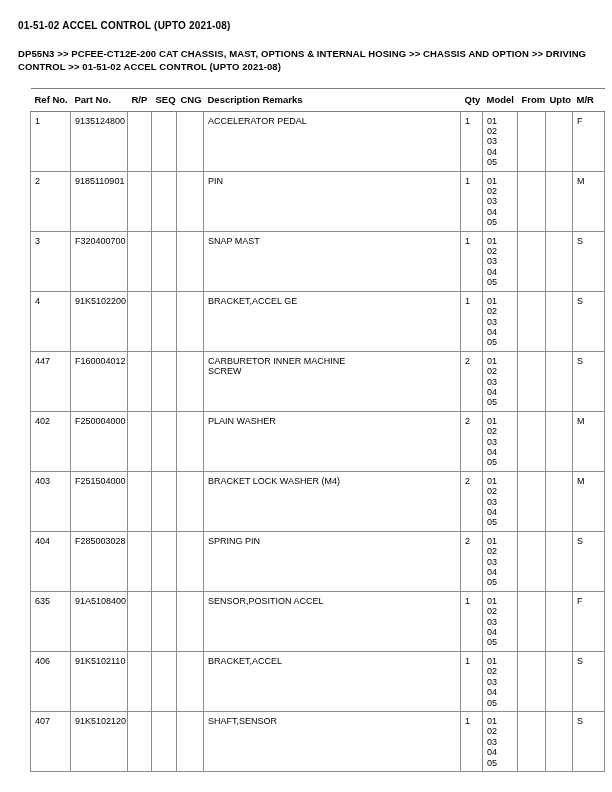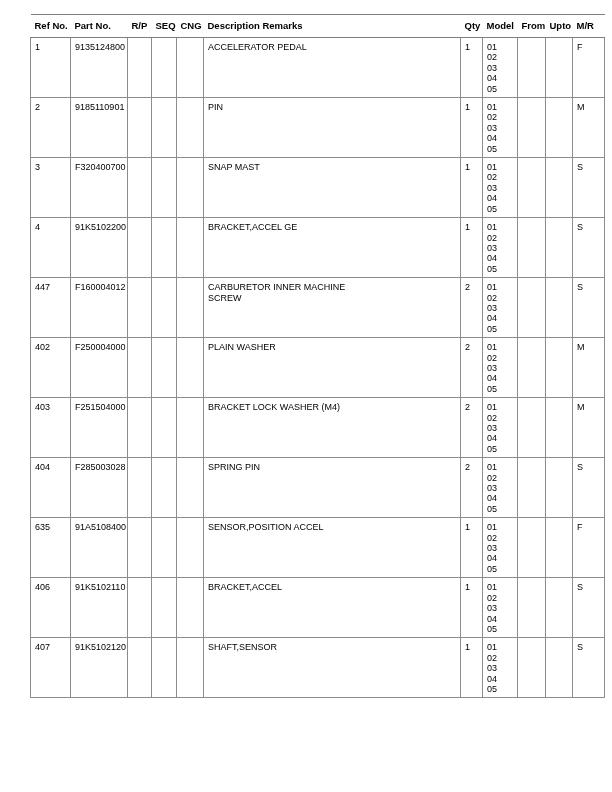--- a/index.html
+++ b/index.html
@@ -57,21 +57,23 @@
   }
   table.parts tbody td div {
     min-height: 10.4px;
   }
 </style>
 </head>
 <body>
 
 <div class="page">
 
+  <div class="doc-title">01-51-02 ACCEL CONTROL (UPTO 2021-08)</div>
 
+  <div class="breadcrumb">DP55N3 &gt;&gt; PCFEE-CT12E-200 CAT CHASSIS, MAST, OPTIONS &amp; INTERNAL HOSING &gt;&gt; CHASSIS AND OPTION &gt;&gt; DRIVING CONTROL &gt;&gt; 01-51-02 ACCEL CONTROL (UPTO 2021-08)</div>
 
   <table class="parts">
     <colgroup>
       <col style="width:40px">
       <col style="width:57px">
       <col style="width:24px">
       <col style="width:25px">
       <col style="width:27px">
       <col style="width:257px">
       <col style="width:22px">

